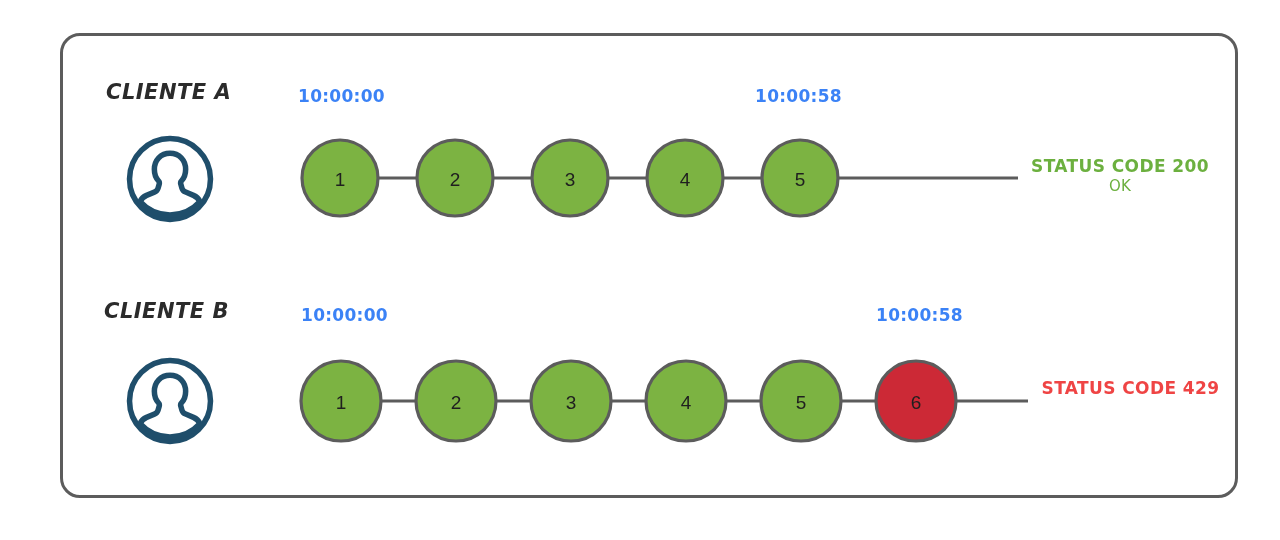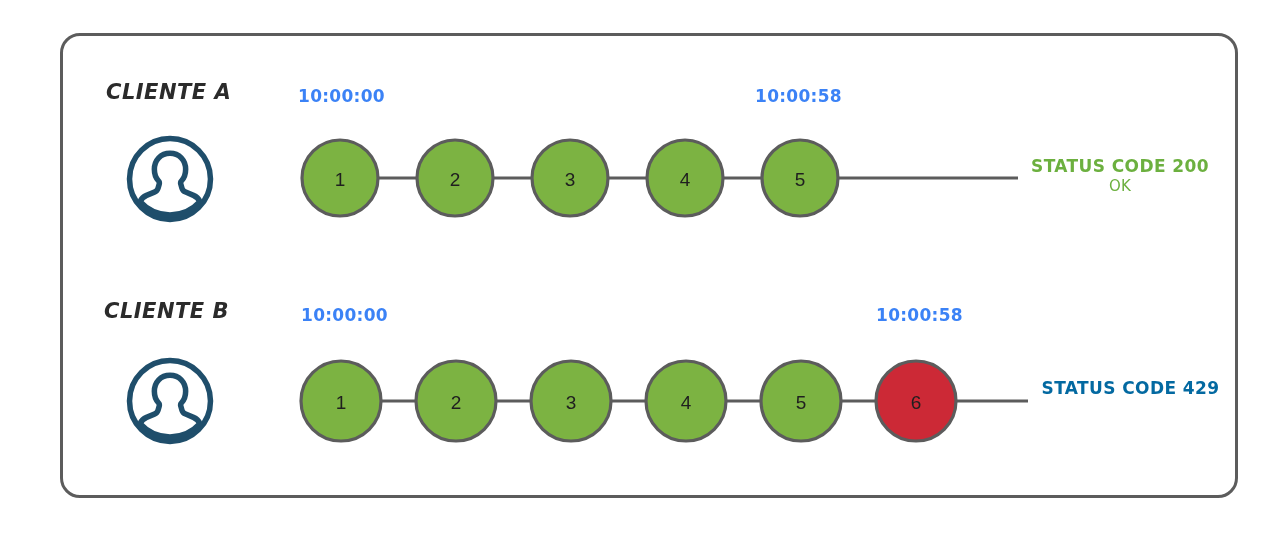--- a/index.html
+++ b/index.html
@@ -68,21 +68,21 @@
     display: block;
   }
   .status-line2 {
     font-family: "DejaVu Sans", sans-serif;
     font-size: 15px;
     font-weight: 400;
     letter-spacing: 0.2px;
     display: block;
   }
   .status-ok   { color: #6cb03f; }
-  .status-err  { color: #0369a1; }
+  .status-err  { color: #ef4444; }
 
   
   .avatar {
     position: absolute;
     width: 92px;
     height: 92px;
   }
   .avatar svg { display: block; width: 100%; height: 100%; }
 
   

